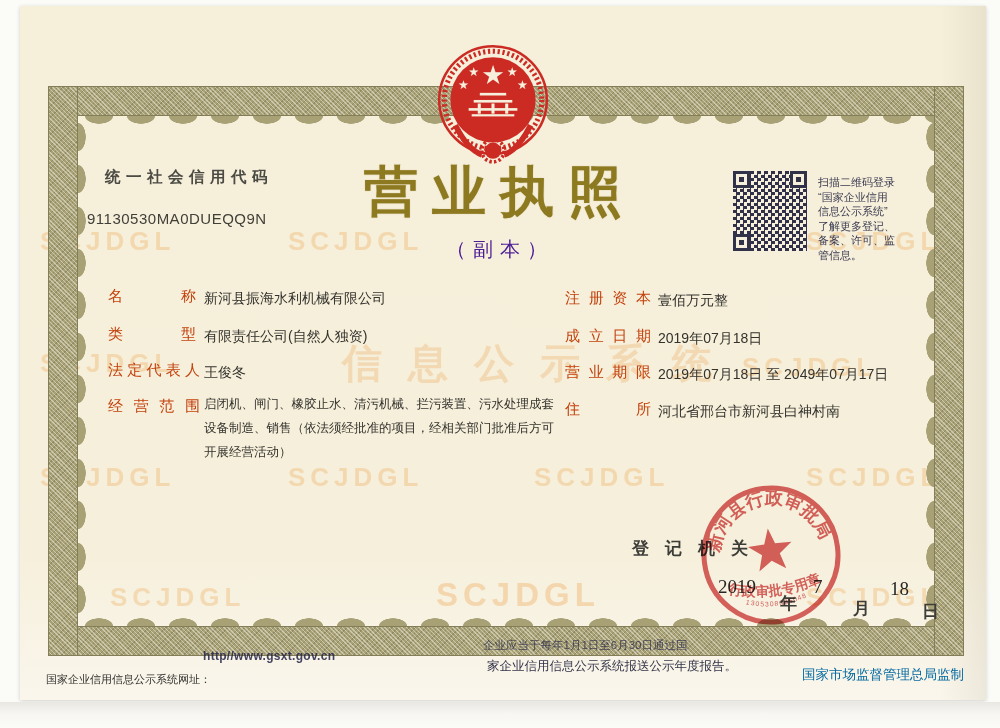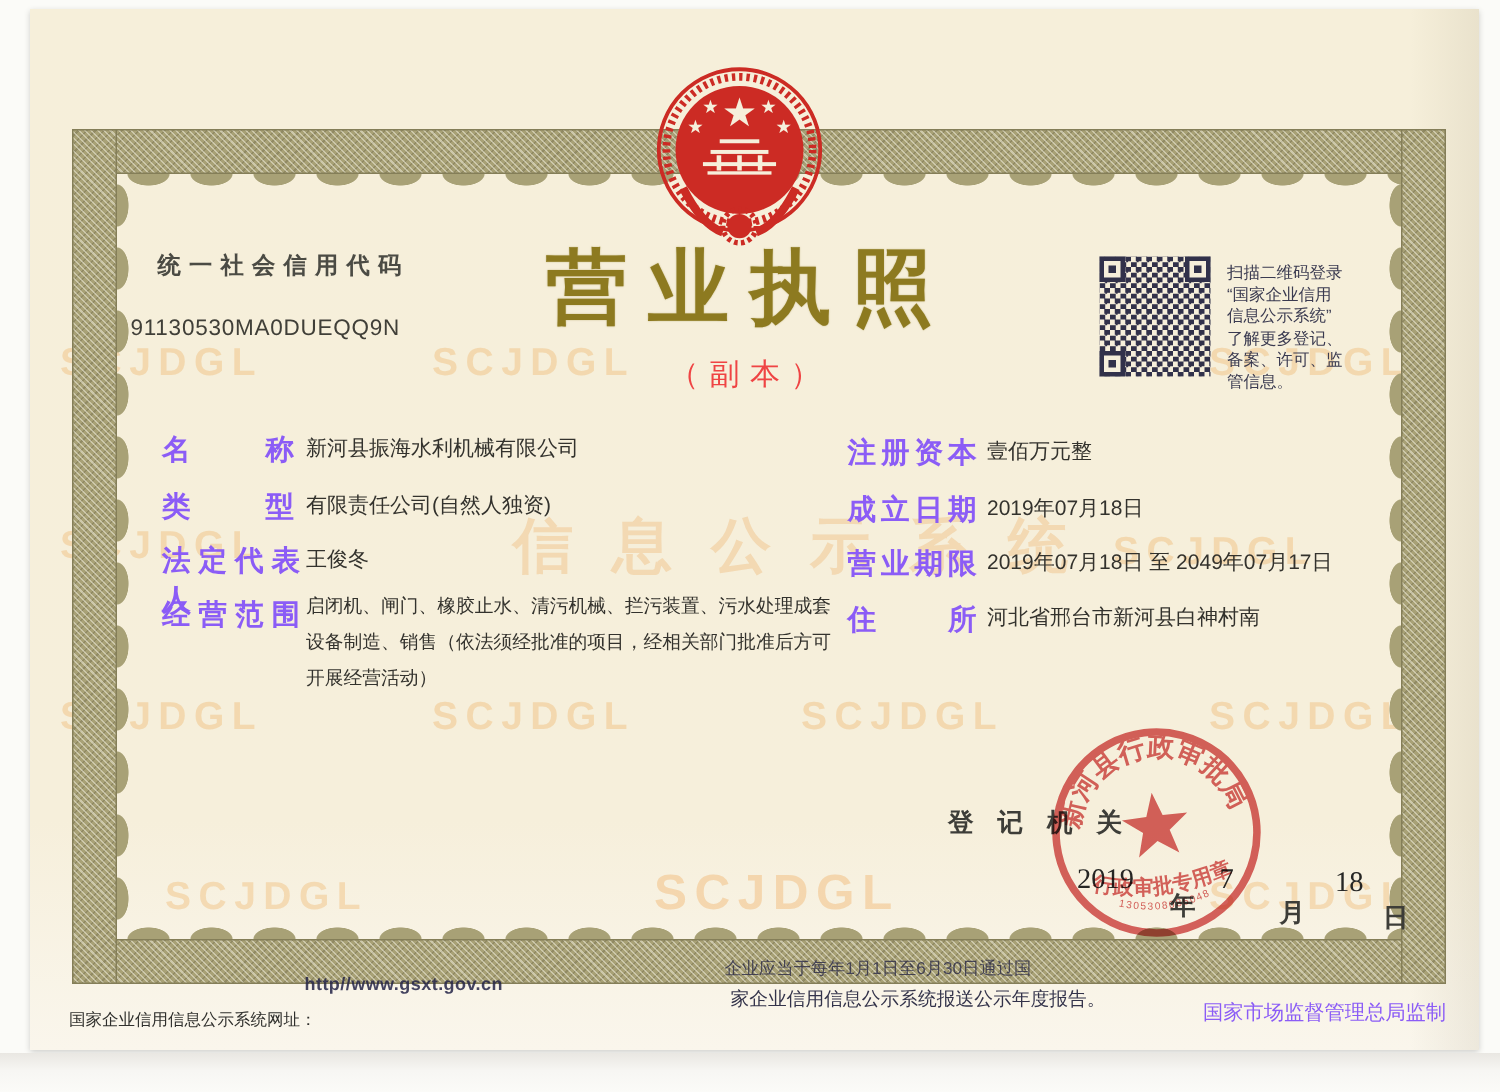--- a/index.html
+++ b/index.html
@@ -69,37 +69,37 @@
 
   
   .credit-label{left:105px;top:151px;font-size:15.5px;font-weight:600;
     letter-spacing:5.5px;color:#4b4b44;z-index:4;margin-top:16px;}
   .credit-code{left:87px;top:192px;font-size:15px;font-family:Liberation Sans, sans-serif;
     color:#403f38;letter-spacing:.5px;z-index:4;margin-top:18px;}
   .title{left:340px;top:156px;width:320px;text-align:center;font-size:54px;
     font-weight:800;letter-spacing:14px;color:#8d7a20;z-index:4;
     text-shadow:0 0 1px rgba(141,122,32,.6);}
   .subtitle{left:340px;top:236px;width:320px;text-align:center;font-size:20px;
-    letter-spacing:7px;color:#ef4444;z-index:4;}
+    letter-spacing:7px;color:#4c1d95;z-index:4;}
 
   
   .qr{left:733px;top:171px;width:74px;height:80px;z-index:4;
     background-color:#f6efdb;
     background-image:repeating-conic-gradient(#31314a 0% 25%,rgba(0,0,0,0) 0% 50%);
     background-size:7px 7px;}
   .qr .finder{position:absolute;width:17px;height:17px;border:3px solid #31314a;
     background:#f6efdb;box-sizing:border-box;}
   .qr .finder::after{content:"";position:absolute;left:3px;top:3px;width:5px;height:5px;
     background:#31314a;}
   .qr .f-tl{left:0;top:0;} .qr .f-tr{right:0;top:0;} .qr .f-bl{left:0;bottom:0;}
   .qr-caption{left:818px;top:175px;width:98px;font-size:11px;line-height:14.5px;
     color:#3a3a50;z-index:4;}
 
   
-  .flabel{font-size:19px;font-weight:700;color:#8b5cf6;z-index:4;
+  .flabel{font-size:15px;font-weight:400;color:#c2410c;z-index:4;
     text-align:justify;text-align-last:justify;}
   .fvalue{font-size:14px;color:#33322d;z-index:4;white-space:nowrap;}
   .lv{left:204px;}
   .scope{white-space:normal;width:352px;font-size:12.5px;line-height:24px;color:#33322d;}
   .rlabel{left:565px;width:86px;}
   .rvalue{left:658px;font-size:14px;}
 
   
   .registry{left:632px;top:537px;width:116px;font-size:17px;font-weight:600;
     color:#3d3d38;z-index:4;text-align:justify;text-align-last:justify;}
@@ -109,21 +109,21 @@
   
   .seal{left:699px;top:483px;width:144px;height:144px;z-index:6;
     transform:rotate(-7deg);opacity:.88;mix-blend-mode:multiply;}
 
   
   .f-url{left:203px;top:649px;font-size:12px;font-weight:700;color:rgba(35,35,70,.85);
     z-index:5;letter-spacing:.3px;}
   .f-line1{left:483px;top:638px;font-size:11.5px;color:rgba(40,40,70,.8);z-index:5;}
   .f-line2{left:487px;top:658px;font-size:12.5px;color:#33334a;z-index:5;}
   .f-left{left:46px;top:672px;font-size:11px;color:#2f2f2c;z-index:5;}
-  .f-right{left:802px;top:666px;font-size:13.5px;color:#8b5cf6;z-index:5;}
+  .f-right{left:802px;top:666px;font-size:13.5px;color:#0369a1;z-index:5;}
 
   .emblem{left:437px;top:36px;width:112px;height:132px;z-index:4;}
 </style>
 </head>
 <body>
 
 <div class="abs paper"></div>
 <div class="abs paper-shade"></div>
 <div class="abs scan-bottom"></div>
 

